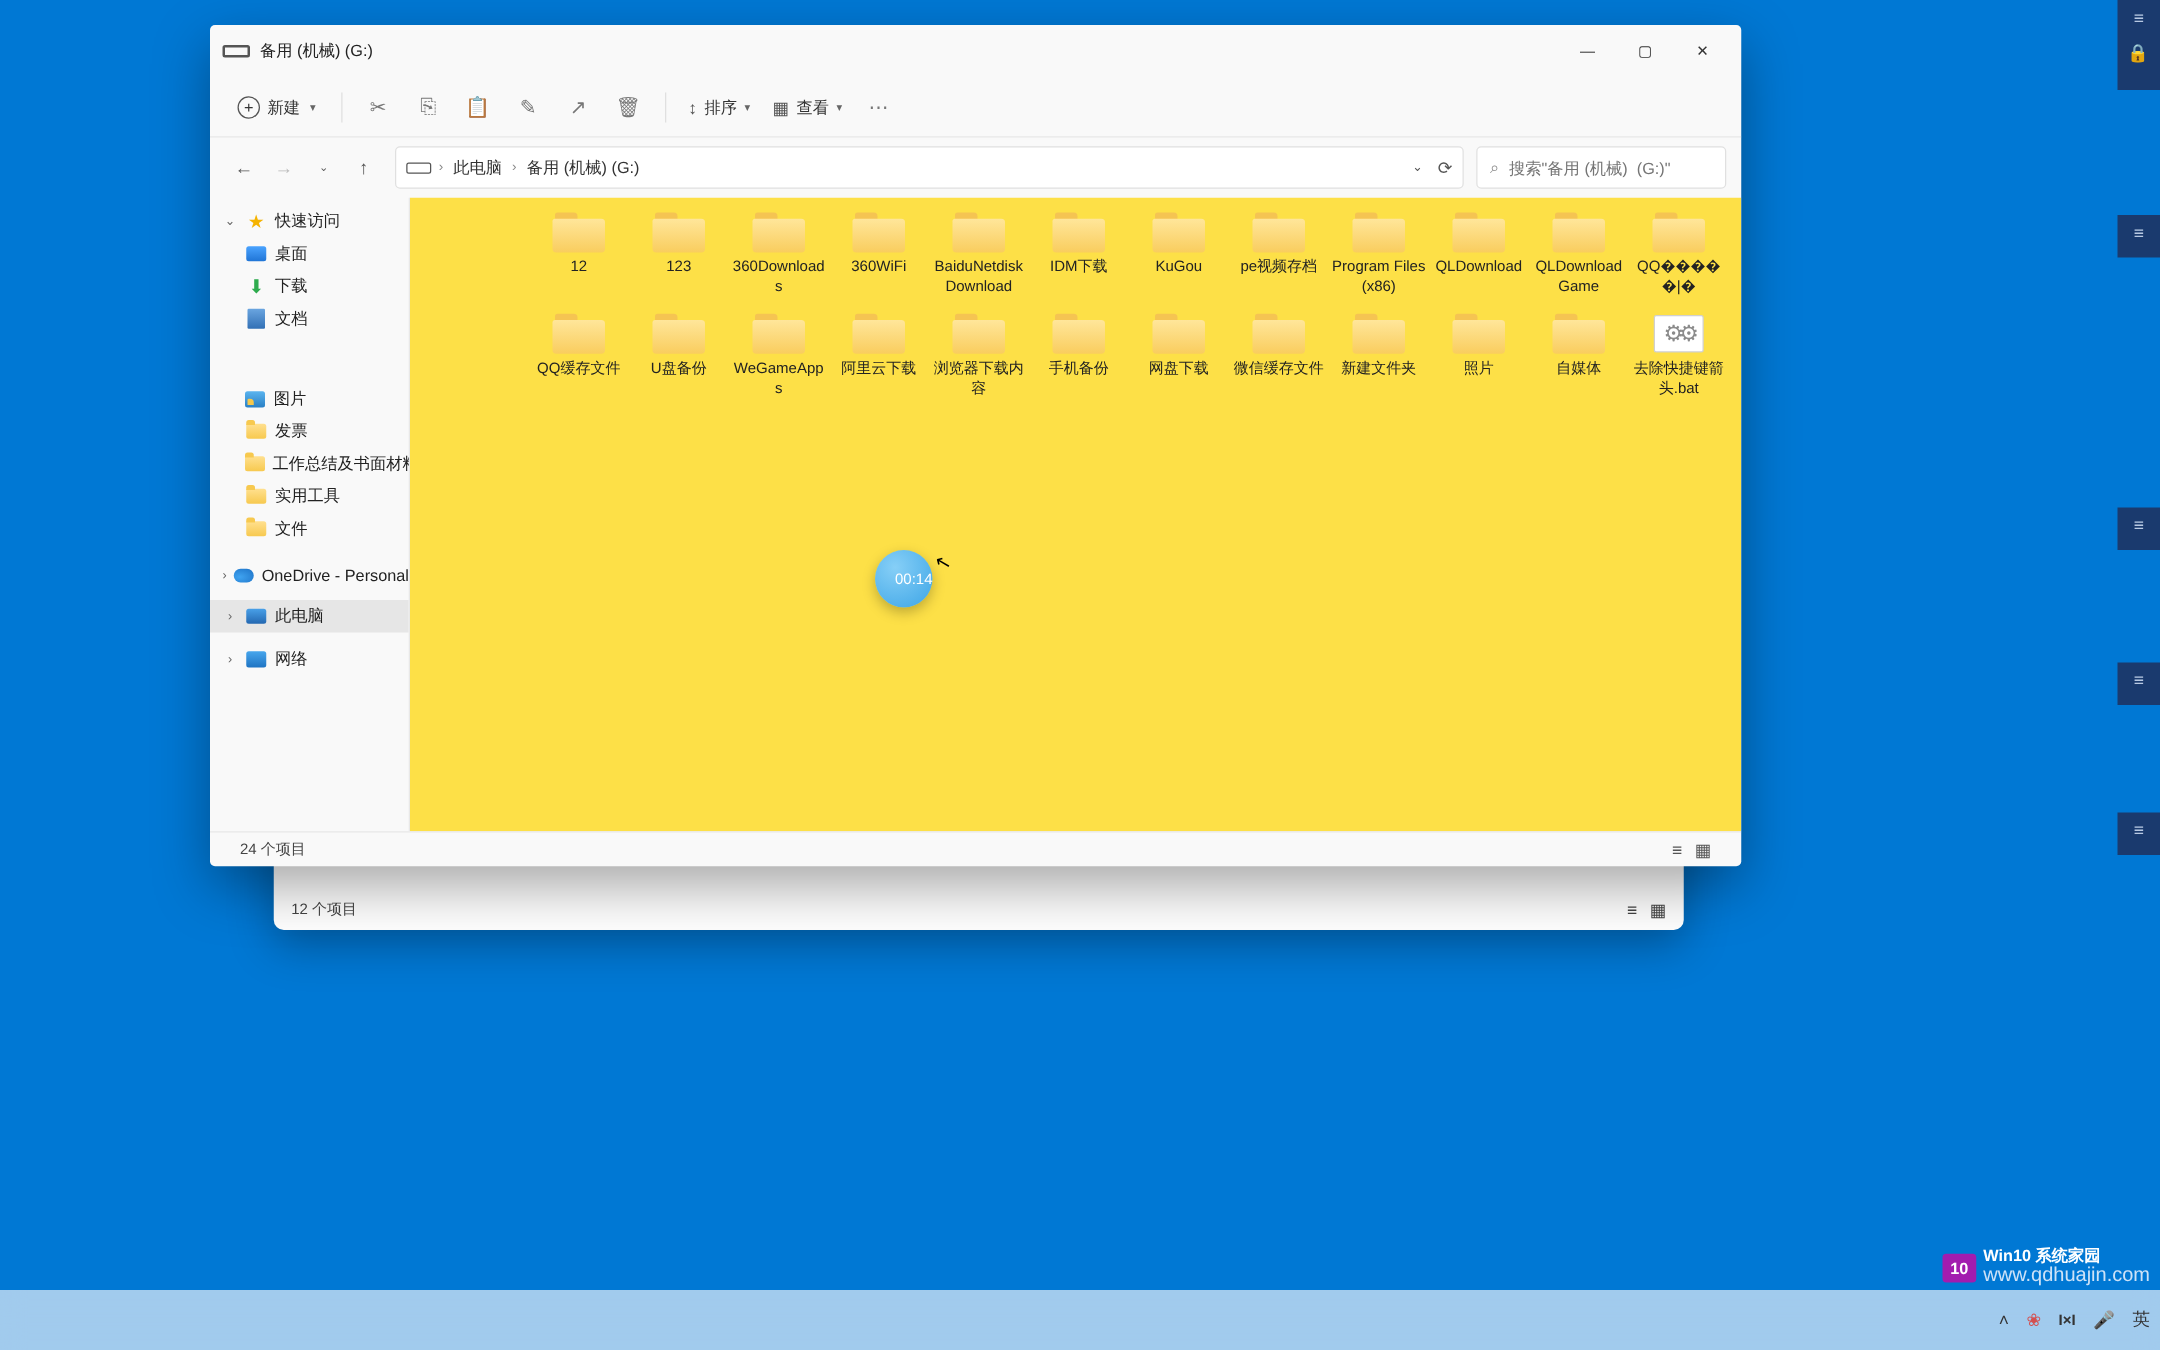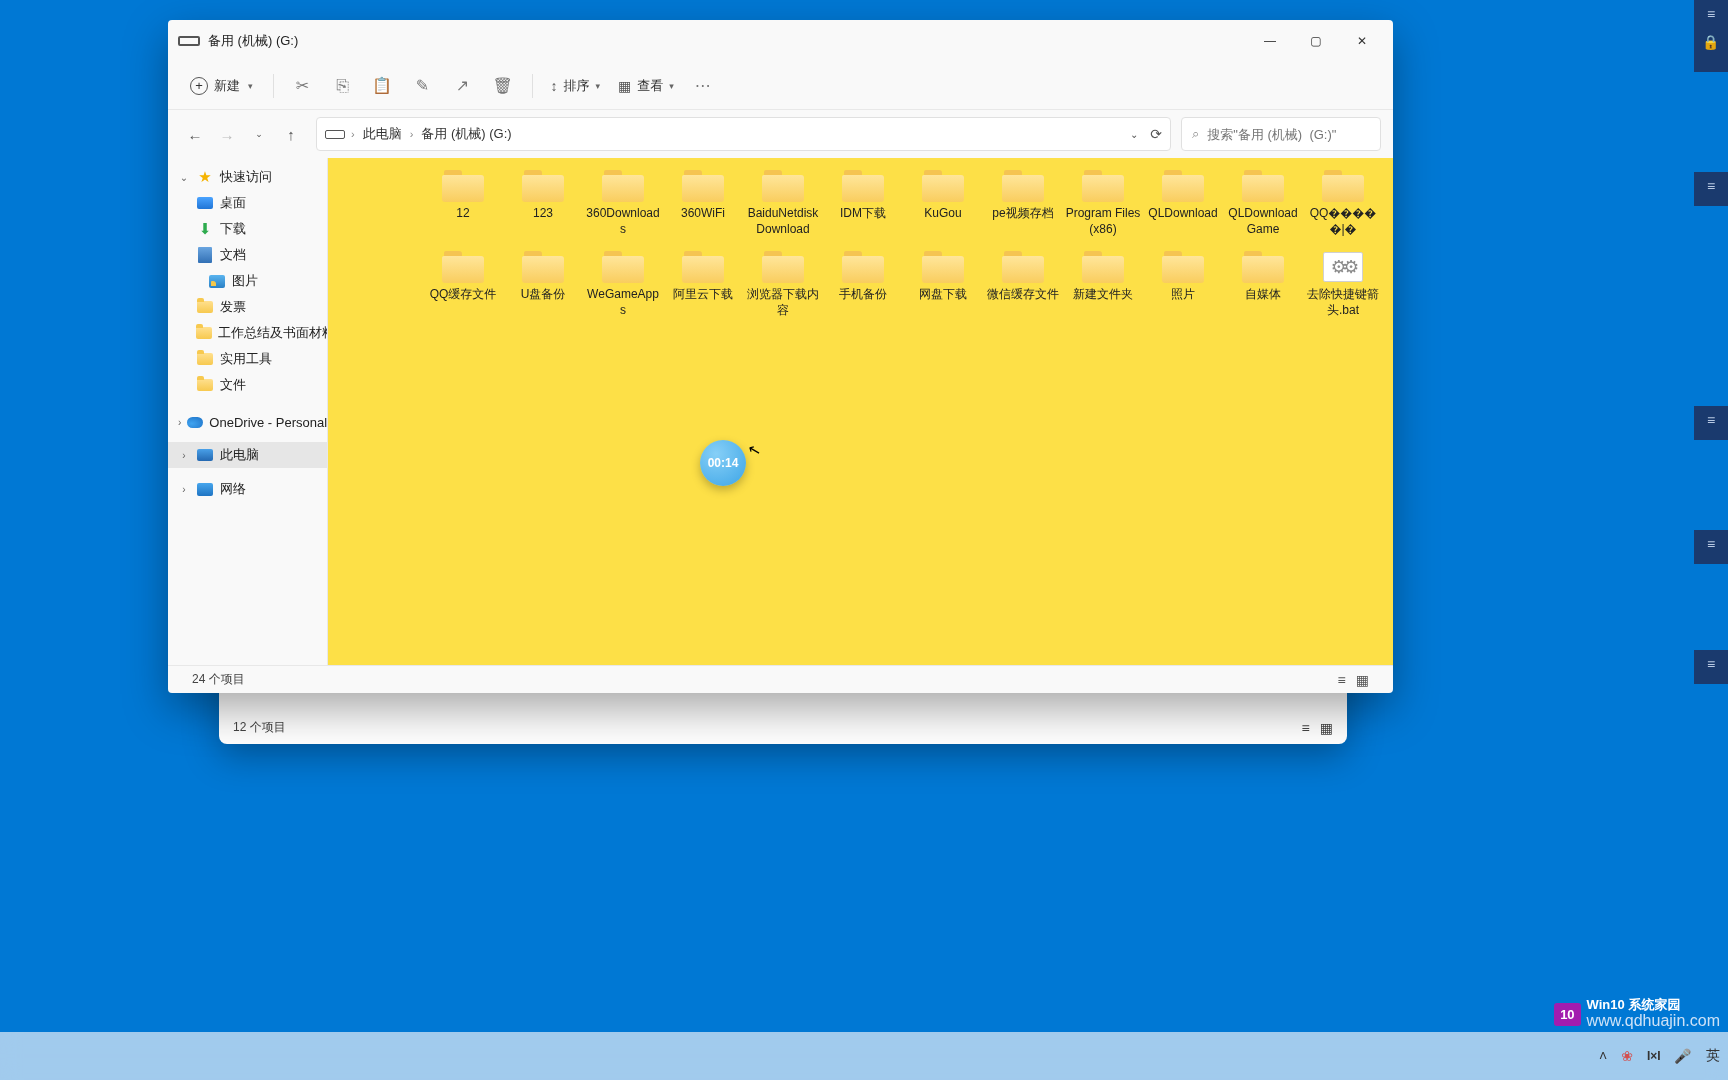--- a/index.html
+++ b/index.html
@@ -73,21 +73,21 @@
 .folder-visual .body { position: absolute; left: 2px; top: 7px; right: 2px; bottom: 2px; background: linear-gradient(#ffe69a, #f9cd5e); border-radius: 2px 3px 3px 3px; border: none; }
 .bat-visual { position: absolute; inset: 3px; background: #fff; border: 1px solid #d0d0d0; border-radius: 2px; display: flex; align-items: center; justify-content: center; }
 .bat-visual .gears { font-size: 18px; color: #8b8b8b; letter-spacing: -4px; }
 .flabel { font-size: 12px; color: #222; text-align: center; line-height: 1.3; word-break: break-all; max-height: 48px; overflow: hidden; width: 76px; }
 
 .statusbar { height: 28px; border-top: 1px solid #e8e8e8; display: flex; align-items: center; padding: 0 24px; font-size: 12px; color: #444; }
 .statusbar .views { margin-left: auto; display: flex; gap: 10px; color: #555; }
 .view-ic { font-size: 14px; }
 
 
-.timer { position: absolute; left: 700px; top: 440px; width: 46px; height: 46px; border-radius: 50%; background: radial-gradient(circle at 35% 30%, #86cff7, #3da5e6); color: #fff; display: flex; align-items: center; justify-content: center; font-size: 12px; font-weight: 700; box-shadow: 0 4px 10px rgba(0,0,0,.25); }
+.timer { position: absolute; left: 700px; top: 440px; width: 46px; height: 46px; border-radius: 50%; background: radial-gradient(circle at 35% 30%, #86cff7, #3da5e6); color: #fff; display: flex; align-items: center; justify-content: flex-end; font-size: 12px; font-weight: 400; box-shadow: 0 4px 10px rgba(0,0,0,.25); }
 .cursor-ptr { position: absolute; left: 748px; top: 441px; font-size: 15px; color: #000; transform: rotate(-15deg); }
 
 
 .taskbar { position: absolute; left: 0; bottom: 0; width: 100%; height: 48px; background: rgba(230,238,248,.7); backdrop-filter: blur(10px); display: flex; align-items: center; justify-content: center; }
 .task-center { display: flex; gap: 8px; align-items: center; }
 .task-ic { width: 40px; height: 40px; border-radius: 4px; display: flex; align-items: center; justify-content: center; font-size: 22px; }
 .task-ic.active { background: rgba(255,255,255,.5); box-shadow: inset 0 -2px 0 #0078d4; }
 .win-logo { width: 24px; height: 24px; display: grid; grid-template-columns: 1fr 1fr; grid-template-rows: 1fr 1fr; gap: 2px; }
 .win-logo span { background: #0078d4; }
 .edge-ic { width: 26px; height: 26px; border-radius: 50%; background: conic-gradient(#38c172, #0ea5e9, #1e66f5, #38c172); position: relative; }
@@ -216,21 +216,21 @@
       <div class="navitem" style="padding-left:28px;">
           <span class="nav-ic ic-down">⬇</span>
           <span>下载</span>
         </div>
       <div class="navitem" style="padding-left:28px;">
           <span class="nav-ic">
             <span class="ic-doc"></span>
           </span>
           <span>文档</span>
         </div>
-      <div class="navitem" style="padding-left:40px;">
+      <div class="navitem" style="padding-left:27px;margin-top:38px;">
           <span class="nav-ic">
             <span class="ic-pic"></span>
           </span>
           <span>图片</span>
         </div>
       <div class="navitem" style="padding-left:28px;">
           <span class="nav-ic">
             <span class="ic-fold"></span>
           </span>
           <span>发票</span>

